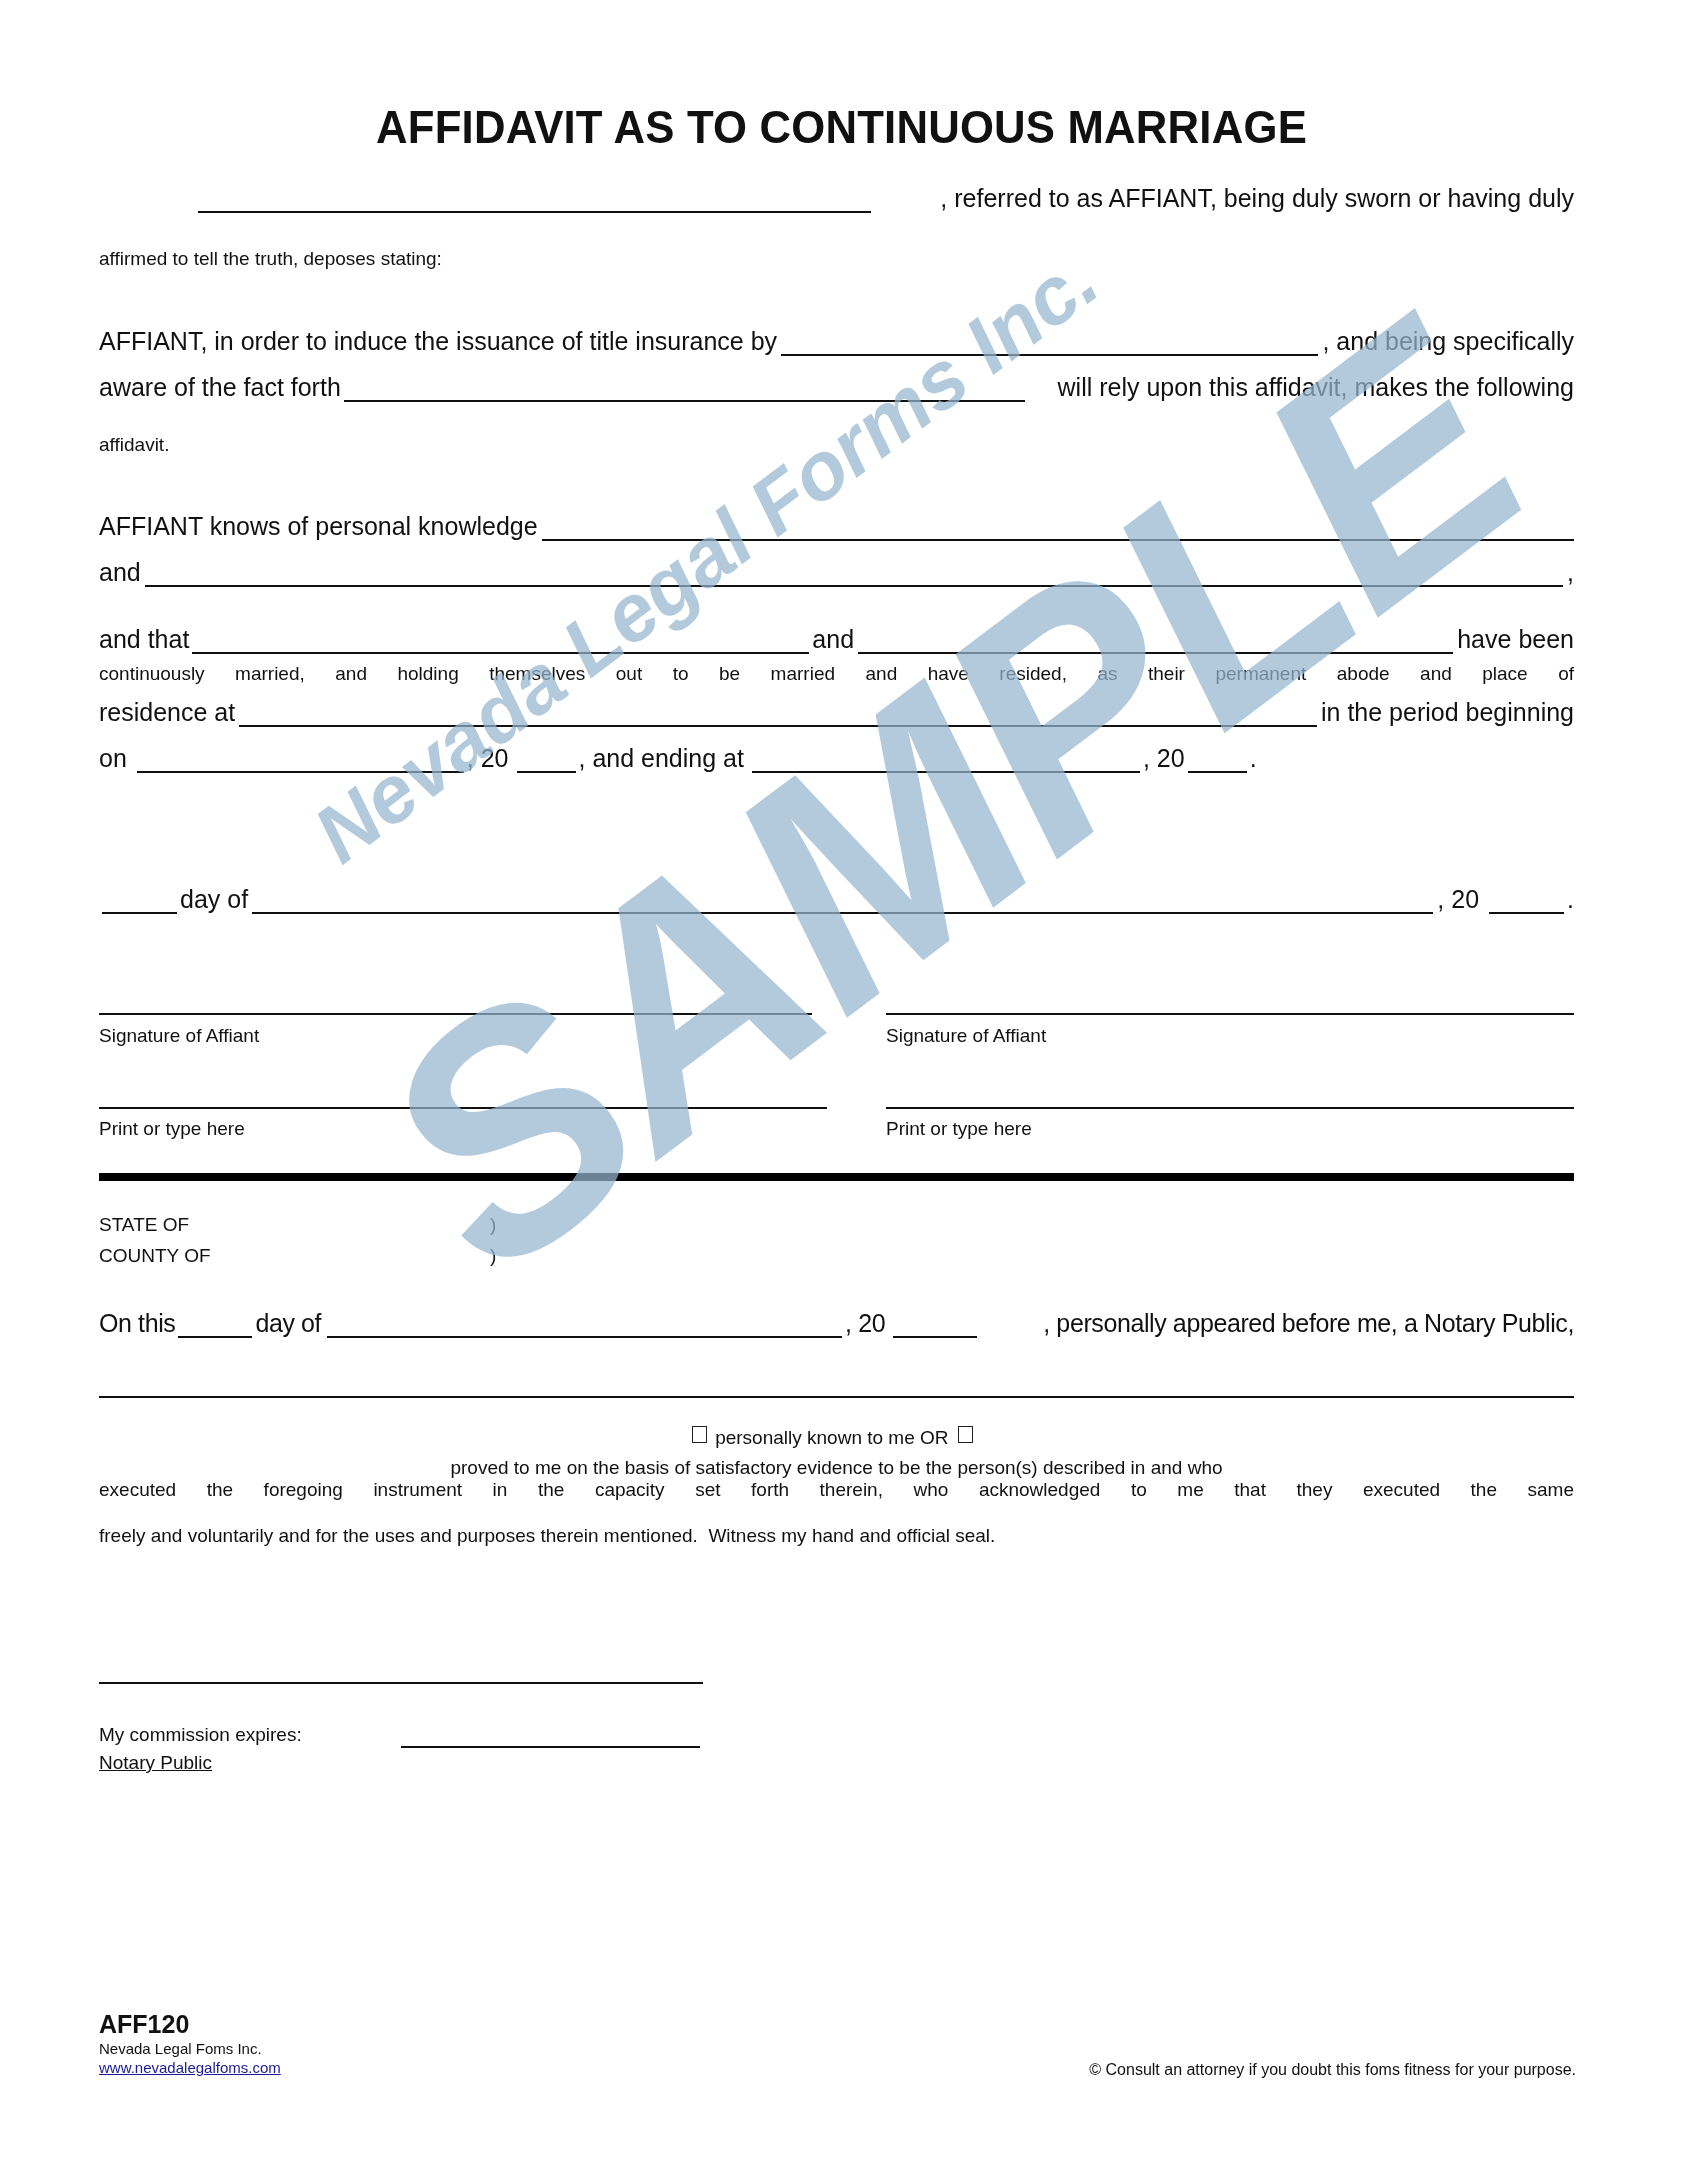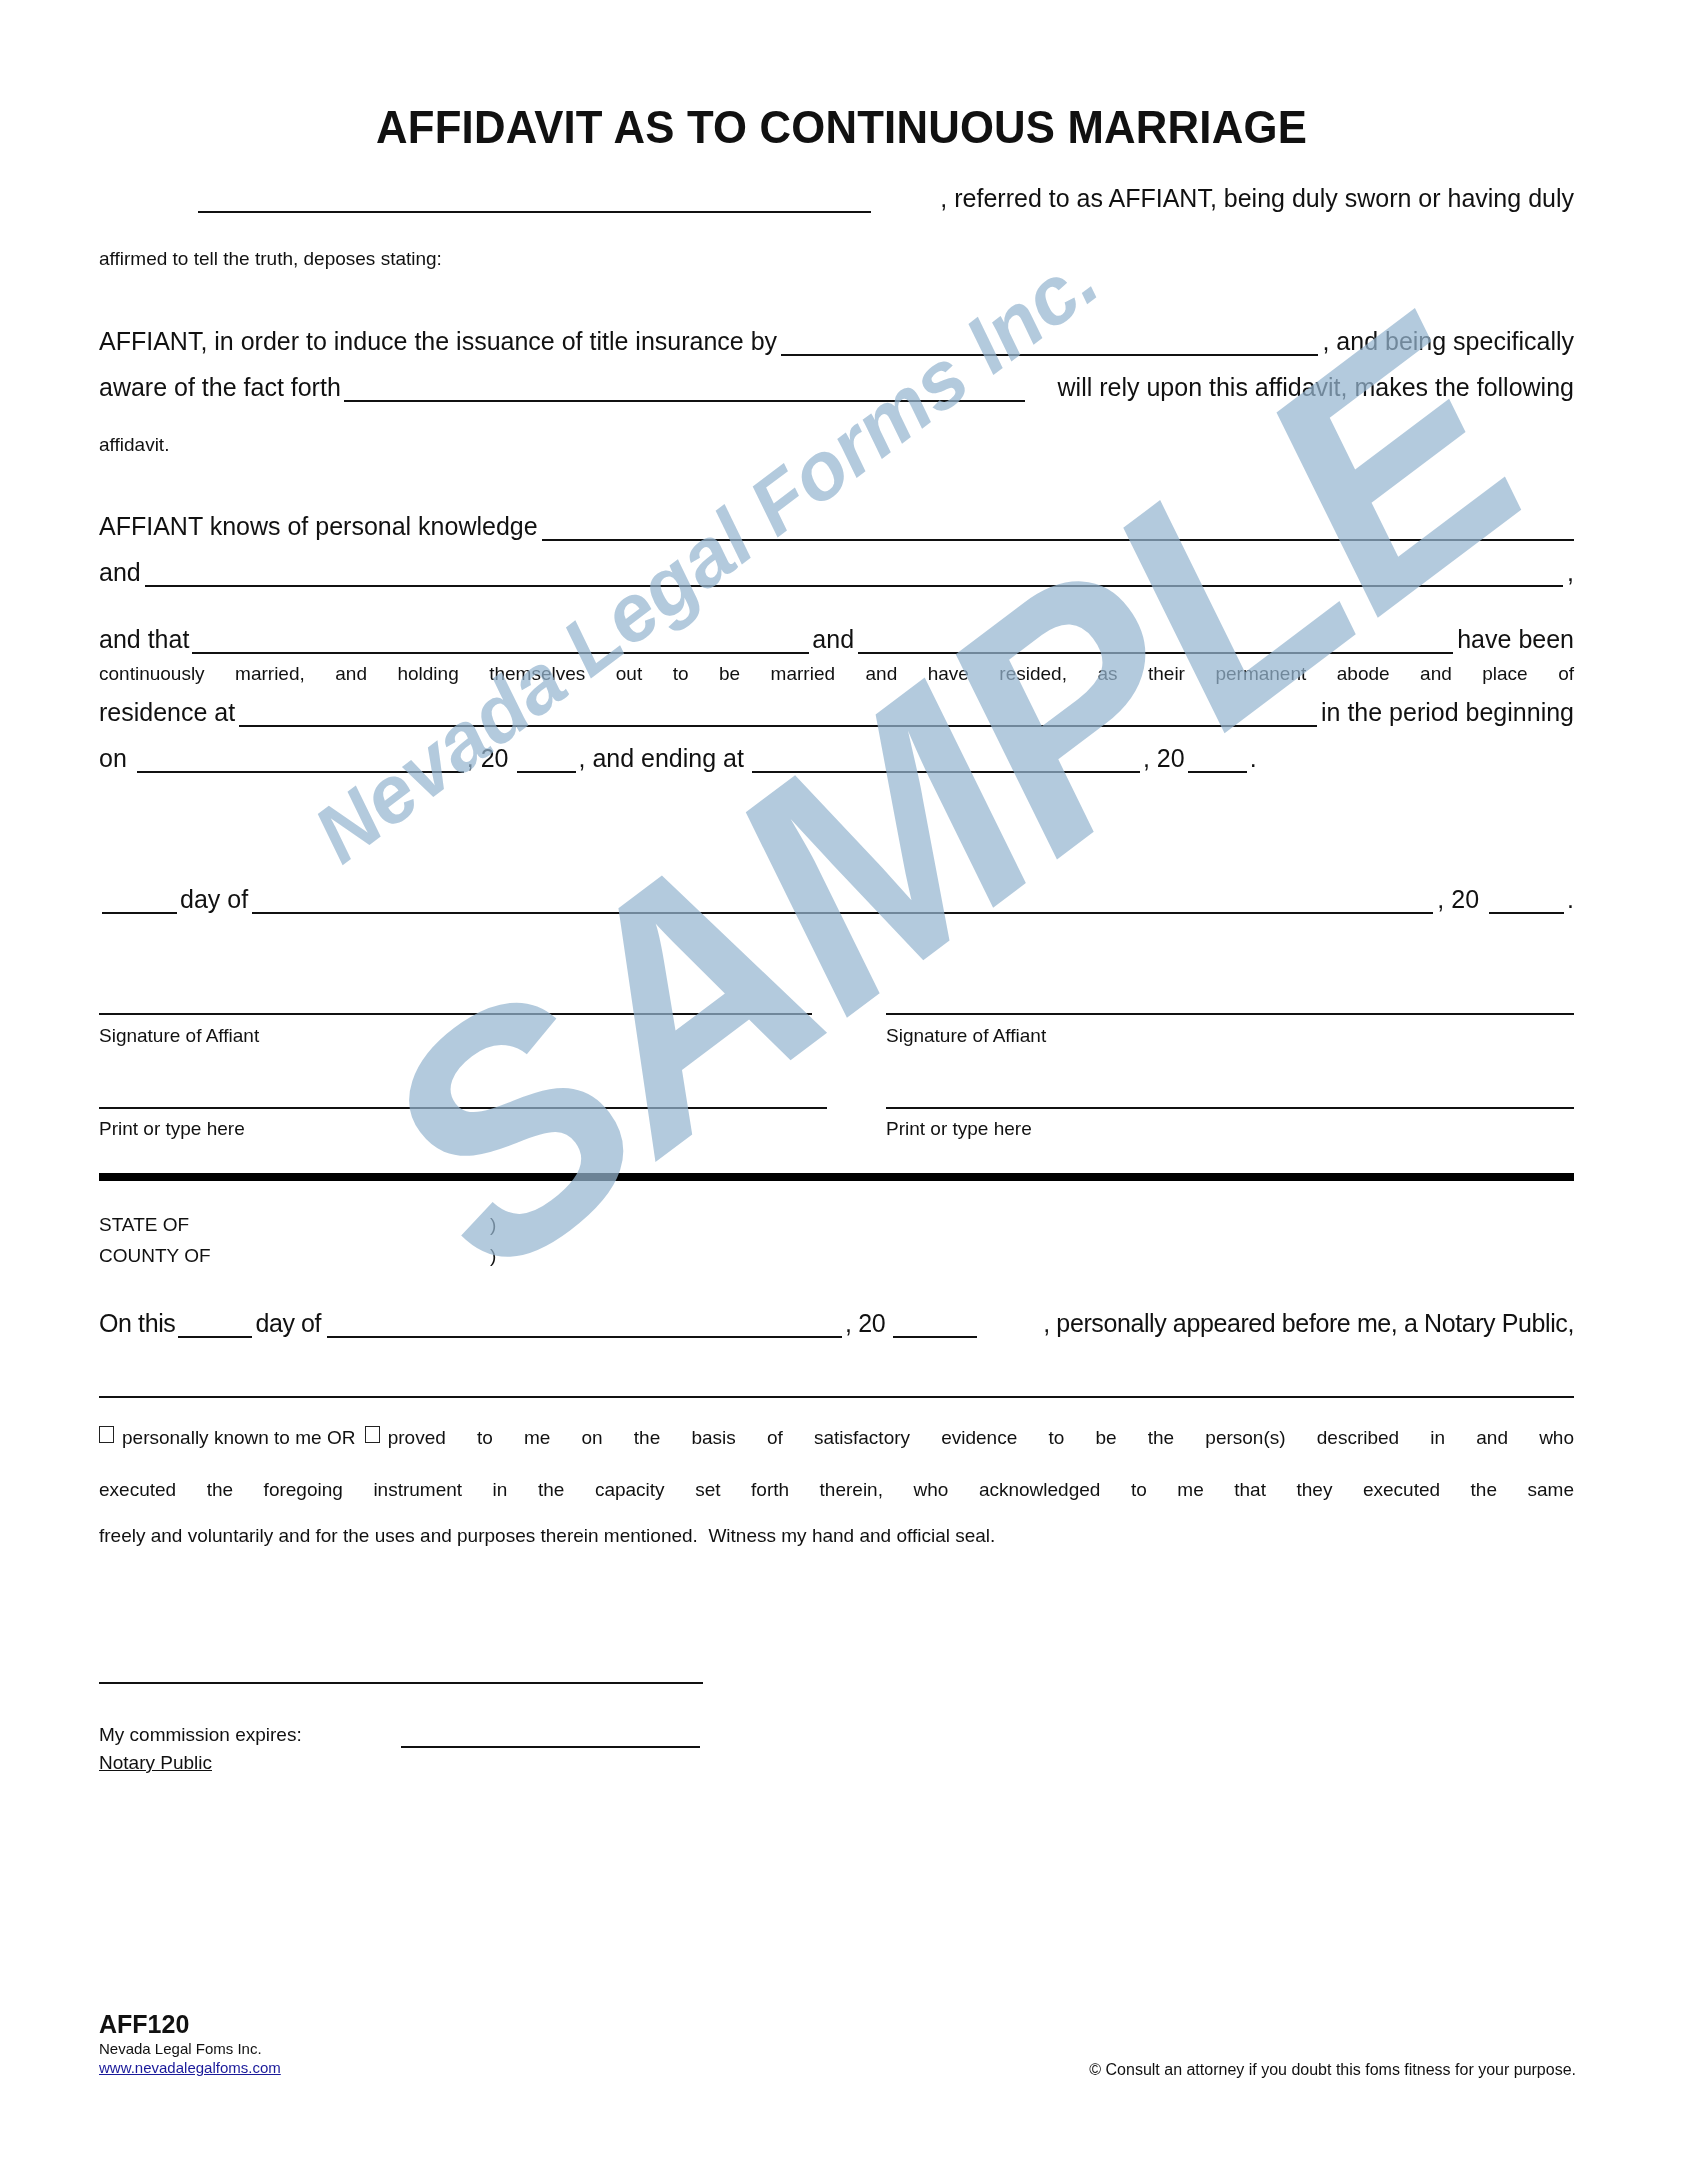--- a/index.html
+++ b/index.html
@@ -116,21 +116,21 @@
     <span>On this</span>
     <span class="fixed" style="width:74px;"></span>
     <span>day of</span>
     <span class="fixed" style="width:515px;margin-left:6px;"></span>
     <span>, 20</span>
     <span class="fixed" style="width:84px;margin-left:8px;"></span>
     <span style="flex:1;text-align:right;">, personally appeared before me, a Notary Public,</span>
   </div>
   <div class="rule" style="left:99px;top:1396px;width:1475px;"></div>
 
-  <div class="abs t" style="left:99px;top:1423px;width:1475px;display:flex;justify-content:space-between;align-items:center;">
+  <div class="abs t" style="left:99px;top:1423px;width:1475px;display:flex;justify-content:space-between;align-items:center;flex-direction:column;">
     <span><span class="checkbox"></span><span>personally known to me OR</span>
     <span class="checkbox" style="margin-left:4px;"></span></span>
     <span style="flex:1;text-align:justify;text-align-last:justify;">proved to me on the basis of satisfactory evidence to be the person(s) described in and who</span>
   </div>
   <div class="abs t" style="left:99px;top:1521px;white-space:pre;">freely and voluntarily and for the uses and purposes therein mentioned.  Witness my hand and official seal.</div>
   <div class="abs t" style="left:99px;top:1475px;width:1475px;text-align:justify;text-align-last:justify;">executed the foregoing instrument in the capacity set forth therein, who acknowledged to me that they executed the same</div>
 
   <div class="rule" style="left:99px;top:1682px;width:604px;"></div>
   <div class="abs t" style="left:99px;top:1748px;text-decoration:underline;">Notary Public</div>
   <div class="abs t" style="left:99px;top:1720px;">My commission expires:</div>

